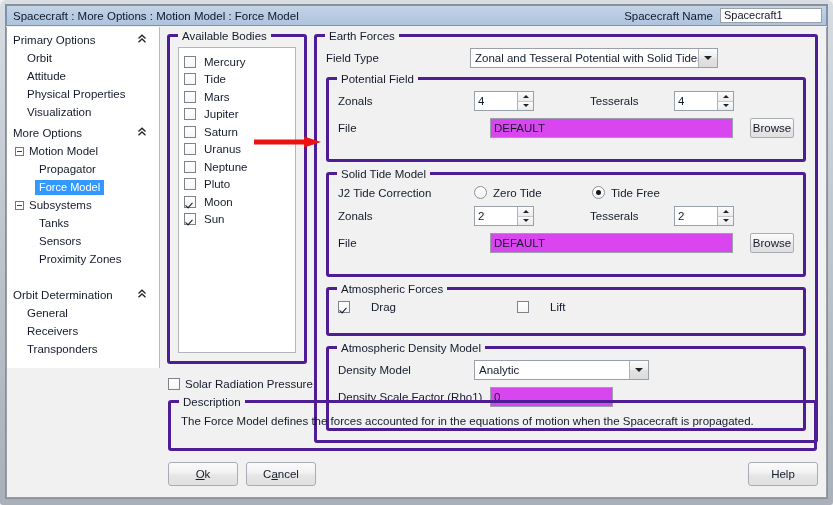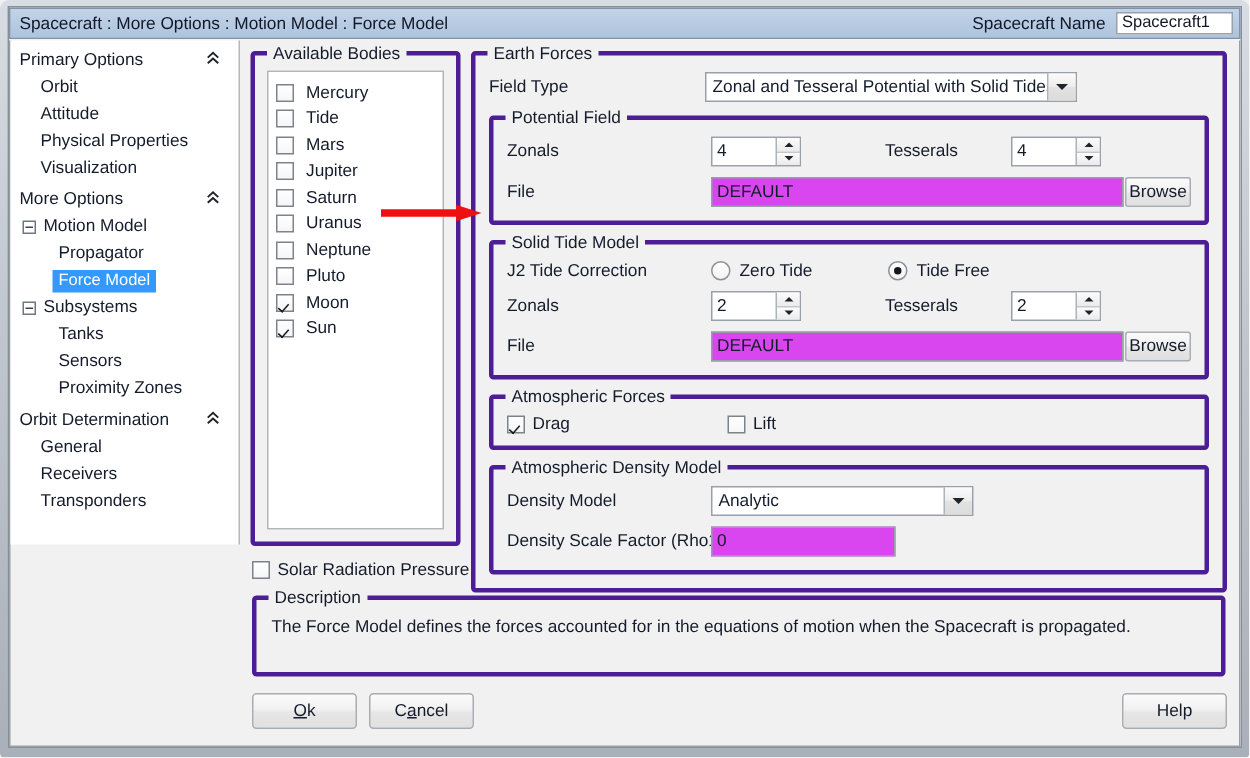--- a/index.html
+++ b/index.html
@@ -44,21 +44,21 @@
   }
   .titlebar .title {
     font-size: 11.5px; color: #101828; white-space: nowrap;
     flex: 0 0 auto;
   }
   .titlebar .spacer { flex: 1 1 auto; }
   .titlebar .sc-name-label {
     font-size: 11.5px; color: #101828; margin-right: 7px; white-space: nowrap;
   }
   .titlebar .sc-name-input {
-    width: 78px; height: 15px; line-height: 15px;
+    width: 102px; height: 15px; line-height: 15px;
     background: #ffffff;
     border: 1px solid #9aa0a8;
     box-sizing: border-box;
     font-family: "Liberation Sans", sans-serif;
     font-size: 11px; color: #101828;
     padding: 0 3px;
     outline: none;
   }
 
   
@@ -207,21 +207,21 @@
     min-width: 0;
     display: flex; flex-direction: column;
   }
   .earth-forces {
     padding: 11px 9px 9px 9px;
   }
   .row {
     display: flex; align-items: center;
     margin-bottom: 7px;
   }
-  .row:last-child { margin-bottom: 0; }
+  .row:last-child { margin-bottom: 12px; gap: 16px; }
   .lbl {
     font-size: 11.5px; color: #141b2b;
     white-space: nowrap;
   }
   .lbl.w140 { width: 144px; flex: 0 0 144px; }
   .lbl.w132 { width: 136px; flex: 0 0 136px; }
 
   .textfield {
     background: #d946ef;
     border: 1px solid #9aa0a8;
@@ -447,21 +447,21 @@
         <div class="side-row leaf indent-2">
           <span>Tanks</span>
         </div>
         <div class="side-row leaf indent-2">
           <span>Sensors</span>
         </div>
         <div class="side-row leaf indent-2">
           <span>Proximity Zones</span>
         </div>
 
-        <div class="side-row group" style="margin-top:3px">
+        <div class="side-row group" style="margin-top:18px">
           <span class="label">Orbit Determination</span>
           <span class="grow"></span>
           <span style="margin-right:12px">
             <svg width="10" height="10" viewBox="0 0 10 10">
                 <path d="M1.5 4.4 L5 1.2 L8.5 4.4" fill="none" stroke="#20242a" stroke-width="1.3"></path>
                 <path d="M1.5 8.2 L5 5 L8.5 8.2" fill="none" stroke="#20242a" stroke-width="1.3"></path>
               </svg>
           </span>
         </div>
         <div class="side-row leaf indent-1">

